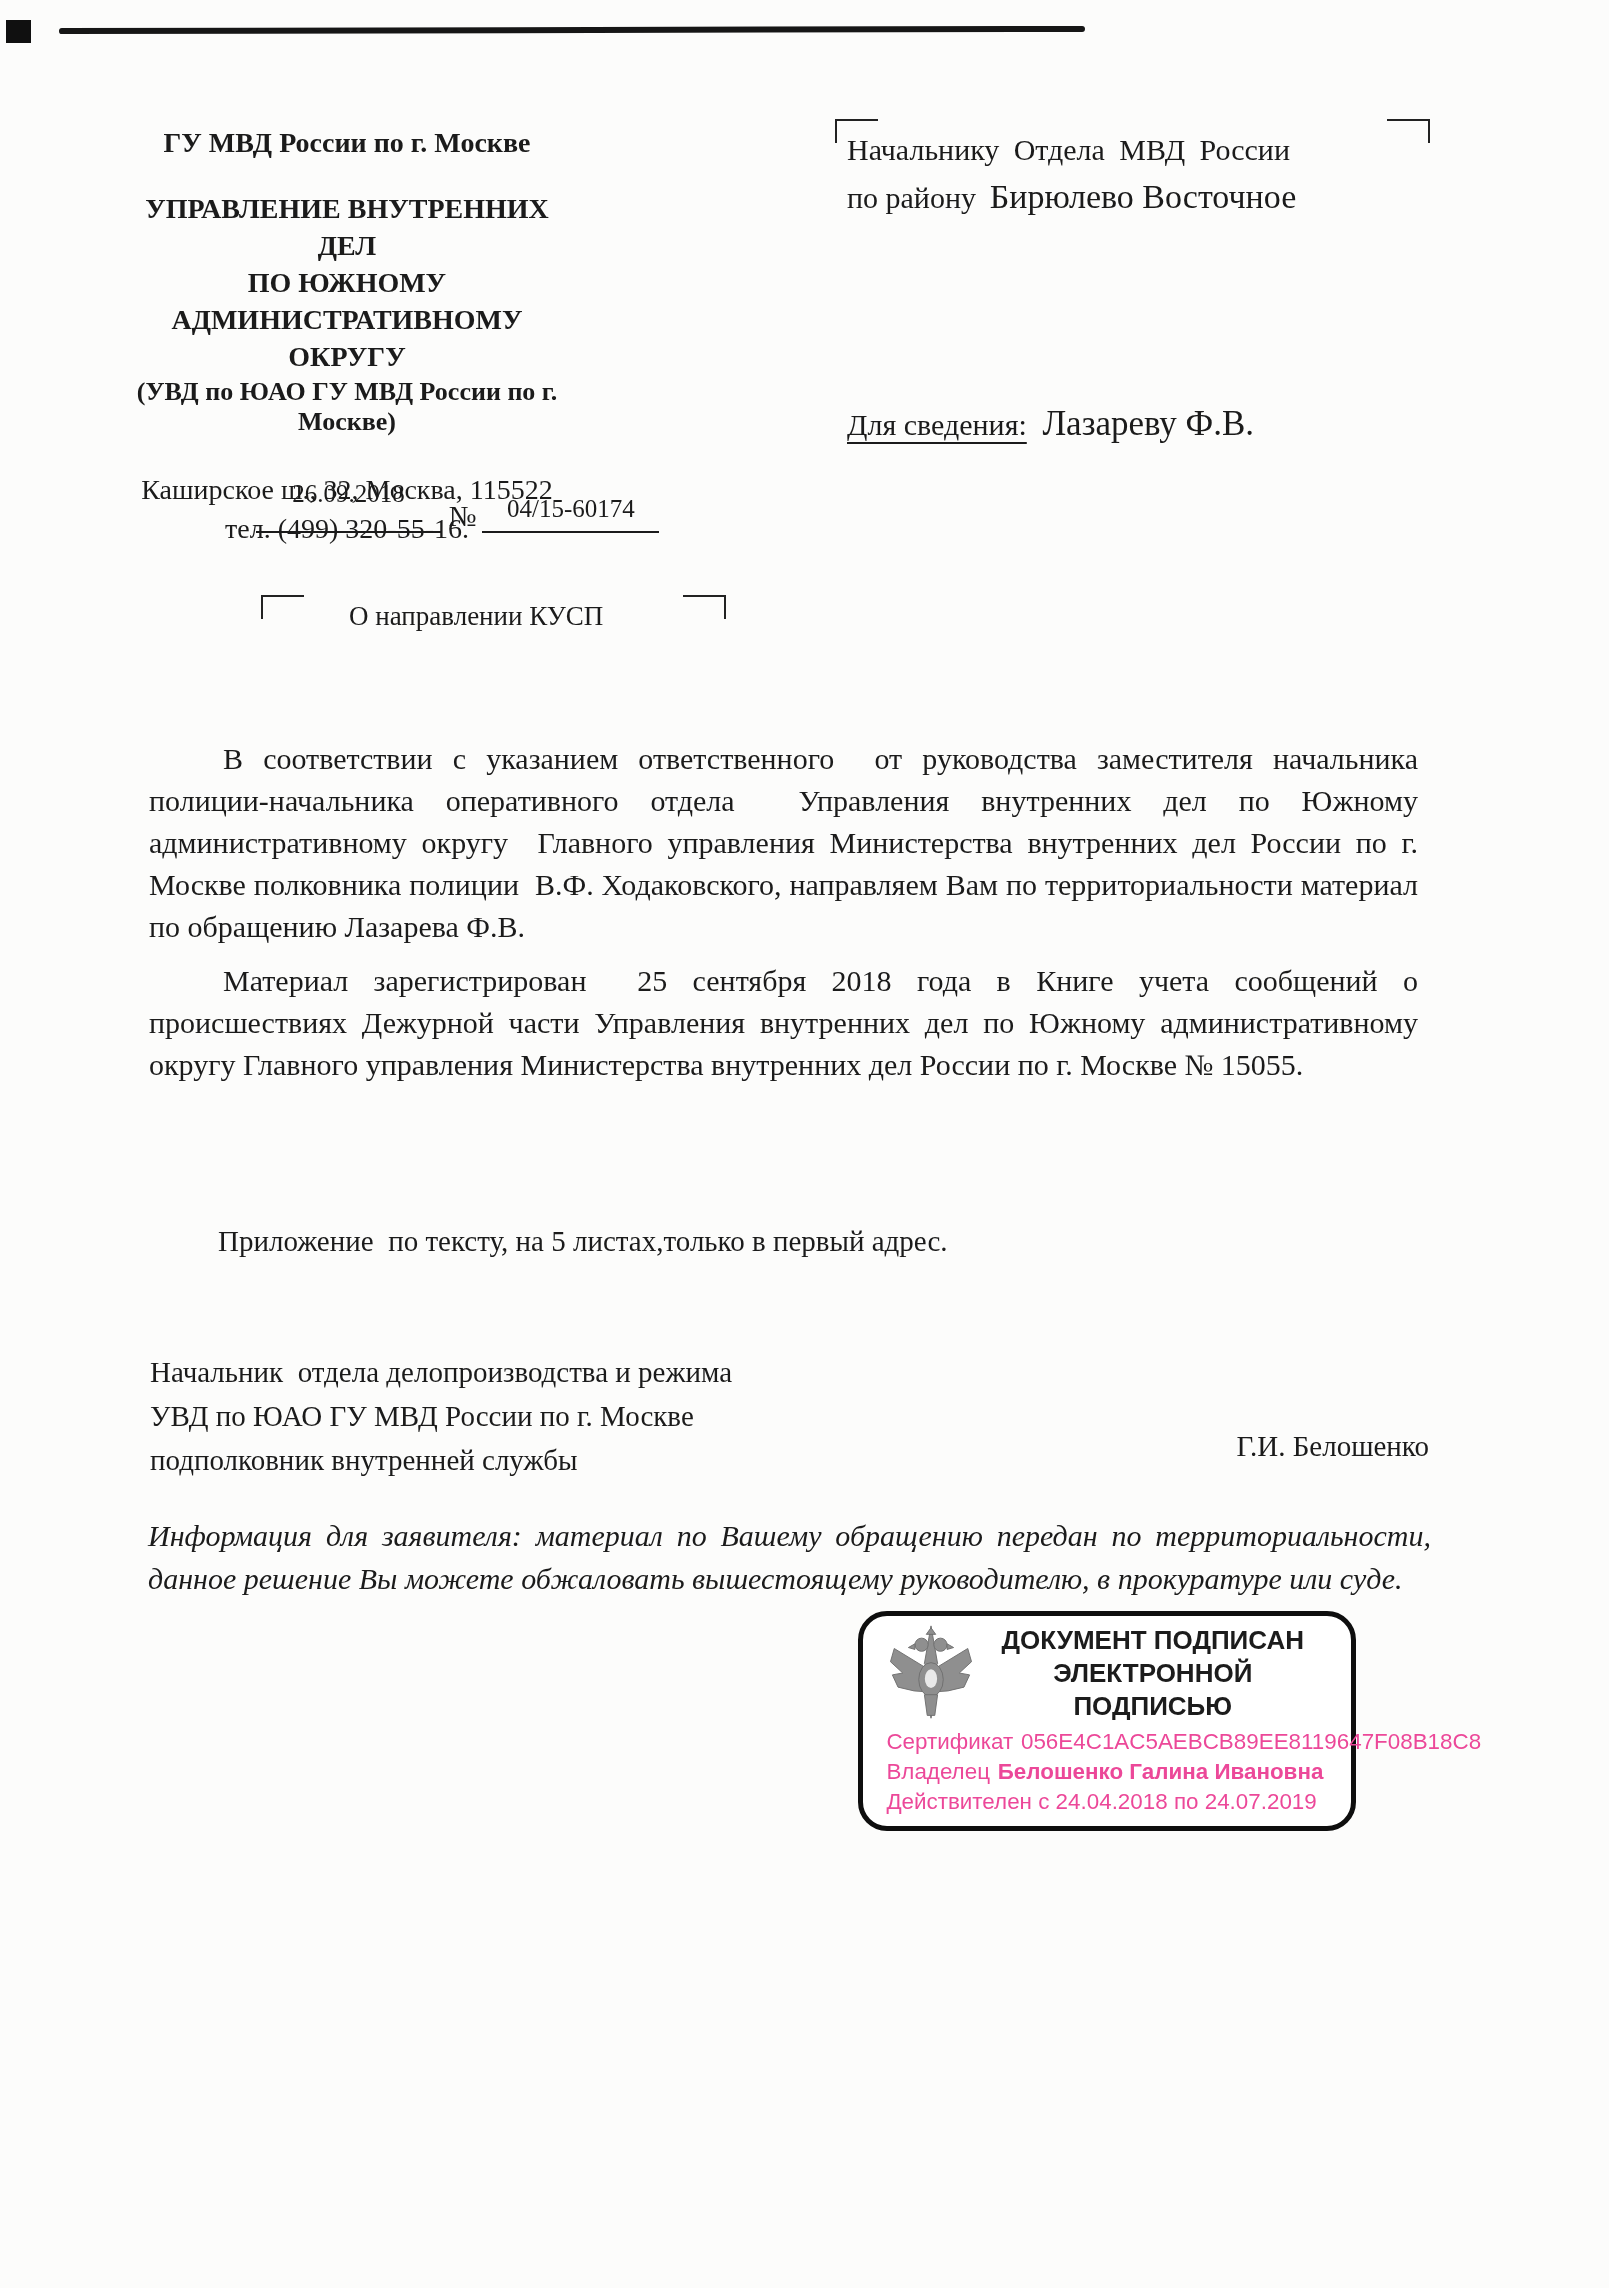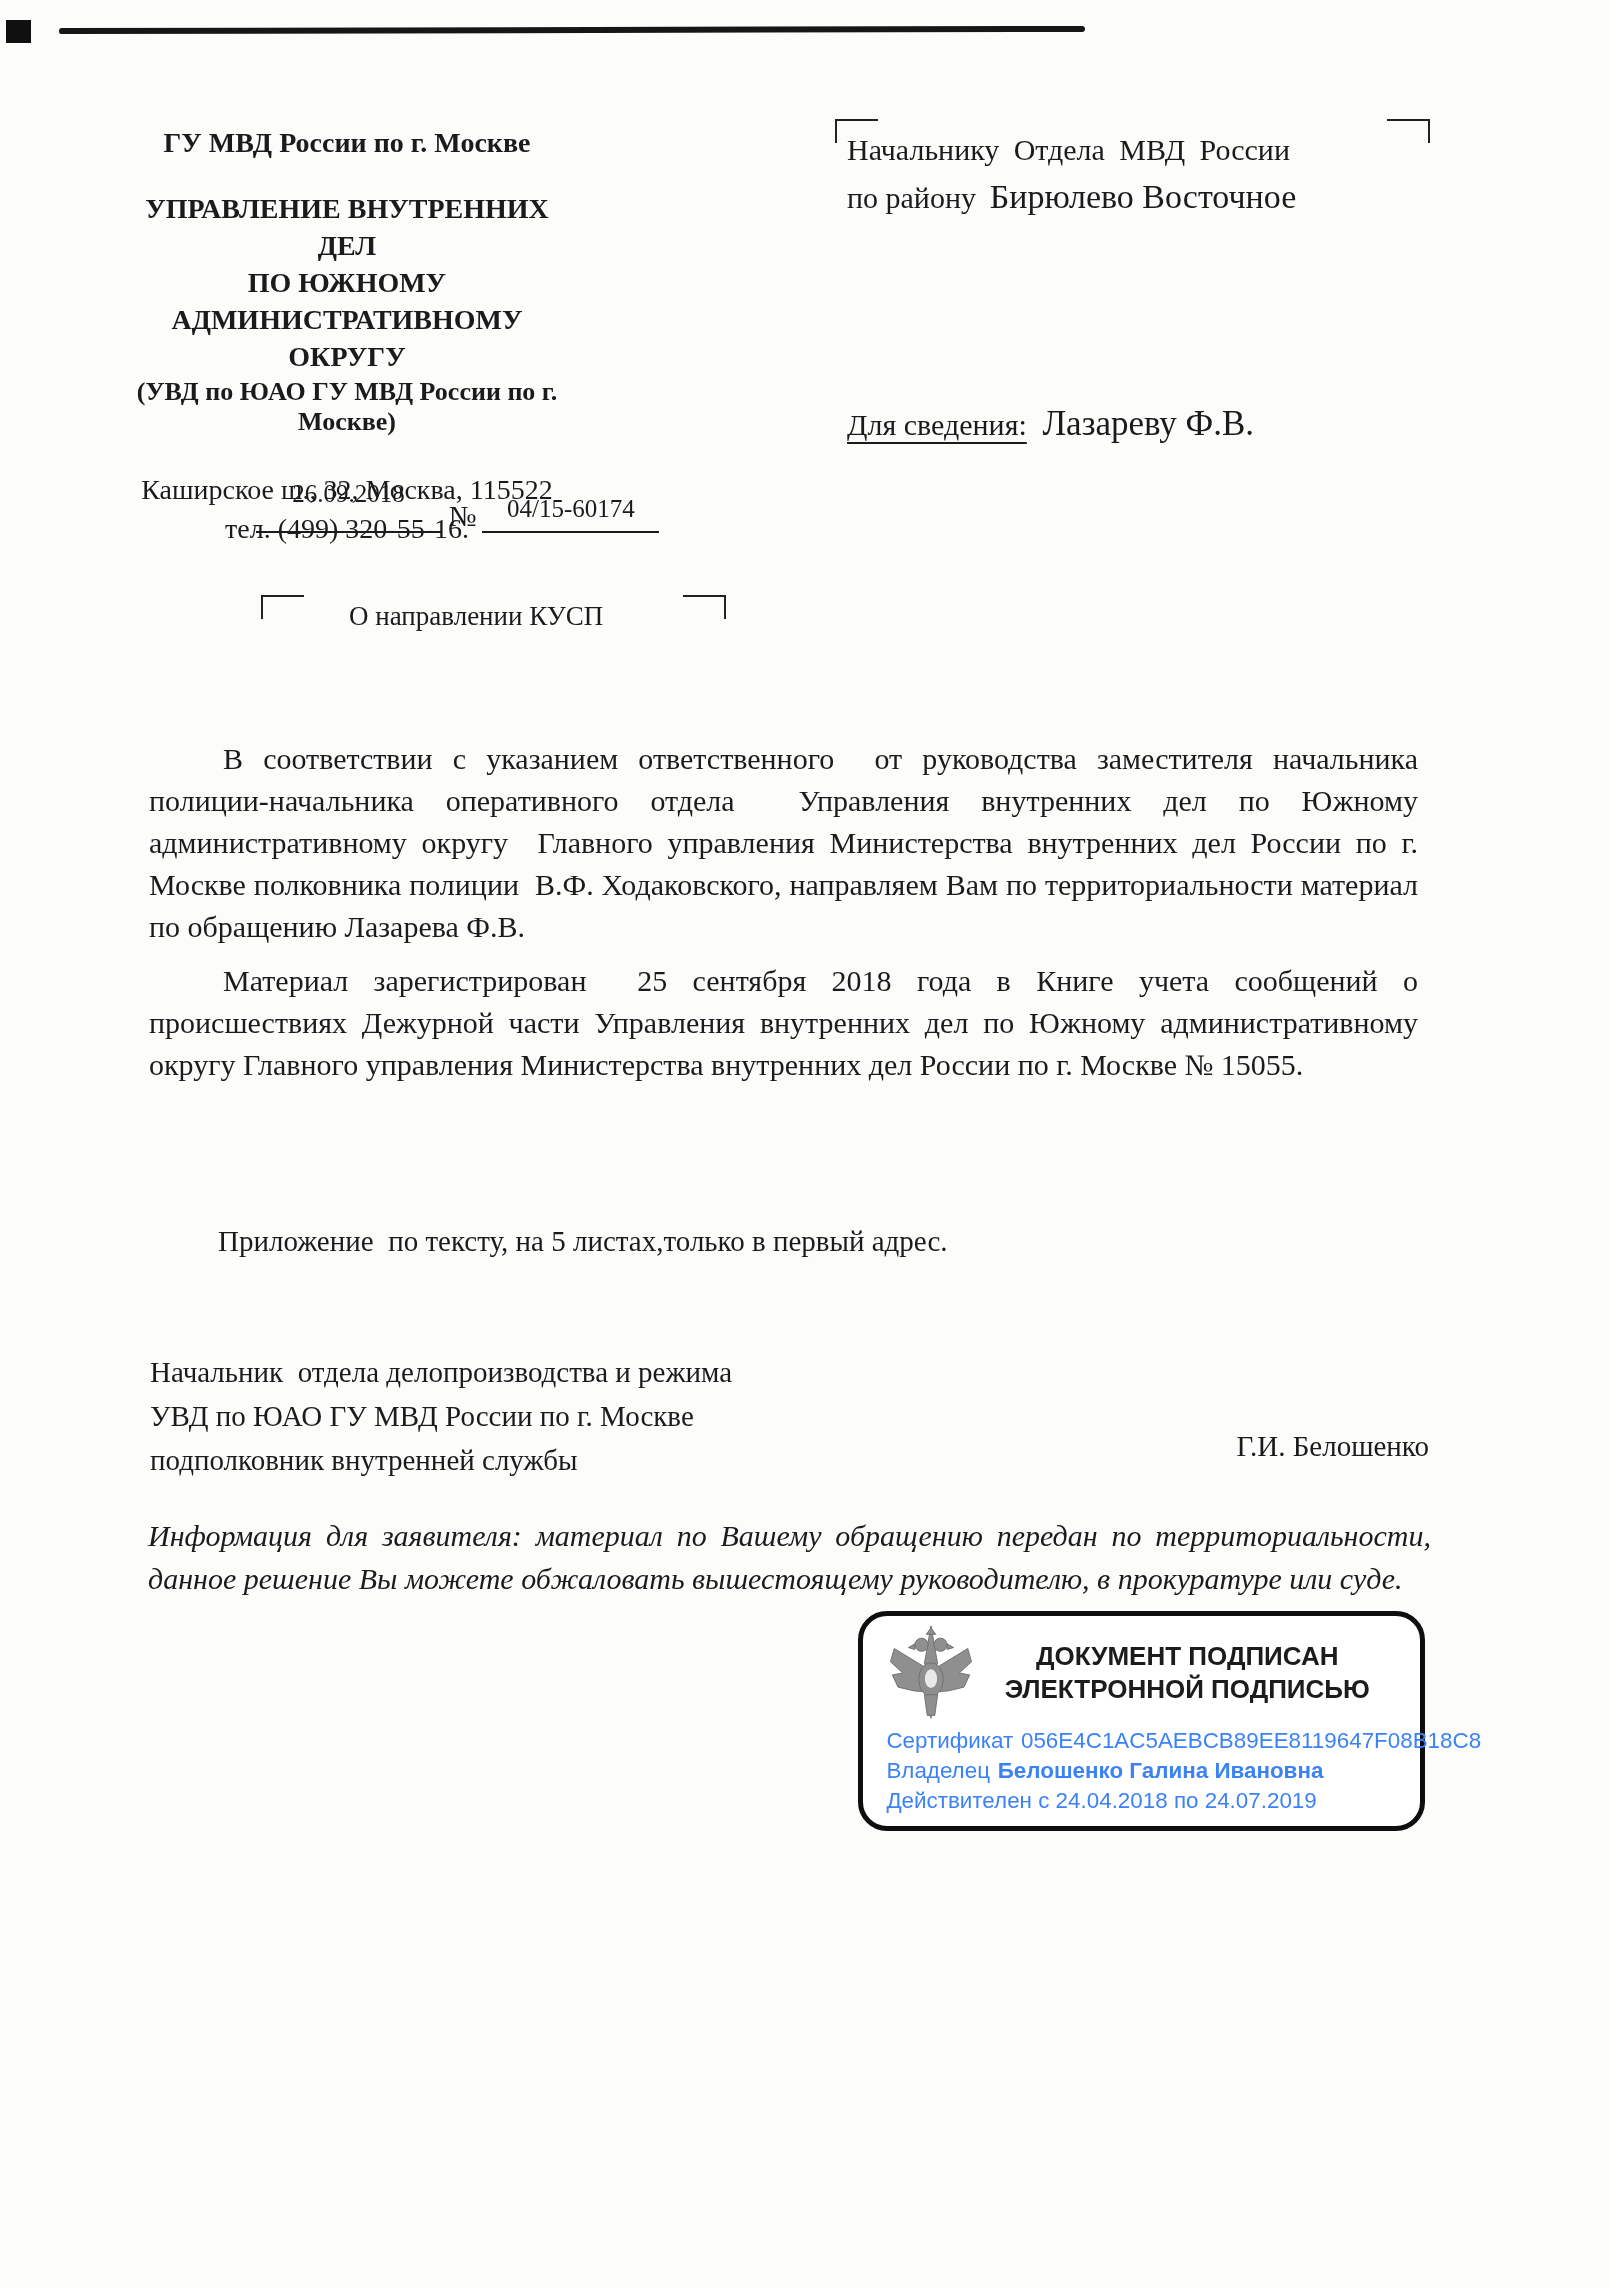--- a/index.html
+++ b/index.html
@@ -60,30 +60,30 @@
   
   .signature { position:absolute; left:150px; top:1350px; font-size:29px; line-height:44px; }
   .signature span { display:block; white-space:pre-wrap; }
   .signature-name { position:absolute; left:1122px; top:1430px; width:307px; text-align:right; font-size:29px; }
 
   
   .note { position:absolute; left:148px; top:1514px; width:1283px; font-style:italic; font-size:30px; line-height:43px; text-align:justify; }
 
   
   .stamp {
-    position:absolute; left:858px; top:1611px; width:567px; height:220px;
+    position:absolute; left:858px; top:1611px; width:498px; height:220px;
     border:5.9px solid #0e0e0e; border-radius:29px; background:#ffffff;
     box-sizing:border-box;
     font-family:"Liberation Sans", sans-serif; color:#1c1c1c;
   }
   .stamp-head { display:flex; align-items:center; padding:7.8px 19.5px 0 25px; }
   .stamp-emblem { width:86px; height:98px; flex:0 0 auto; }
   .stamp-title { flex:1; text-align:center; font-weight:bold; font-size:26px; line-height:33px; }
   .stamp-title span { display:block; }
-  .stamp-details { padding:3.9px 17.6px 0 23.4px; font-size:22.4px; line-height:30px; color:#3b82f6; }
+  .stamp-details { padding:3.9px 17.6px 0 23.4px; font-size:22.4px; line-height:30px; color:#ec4899; }
   .stamp-details div { white-space:nowrap; }
   .stamp-details .owner-value { font-weight:bold; }
   .stamp-details .label { padding-right:7.8px; }
 </style>
 </head>
 <body>
 
 <div class="page">
 
   <div class="artifact-square"></div>

